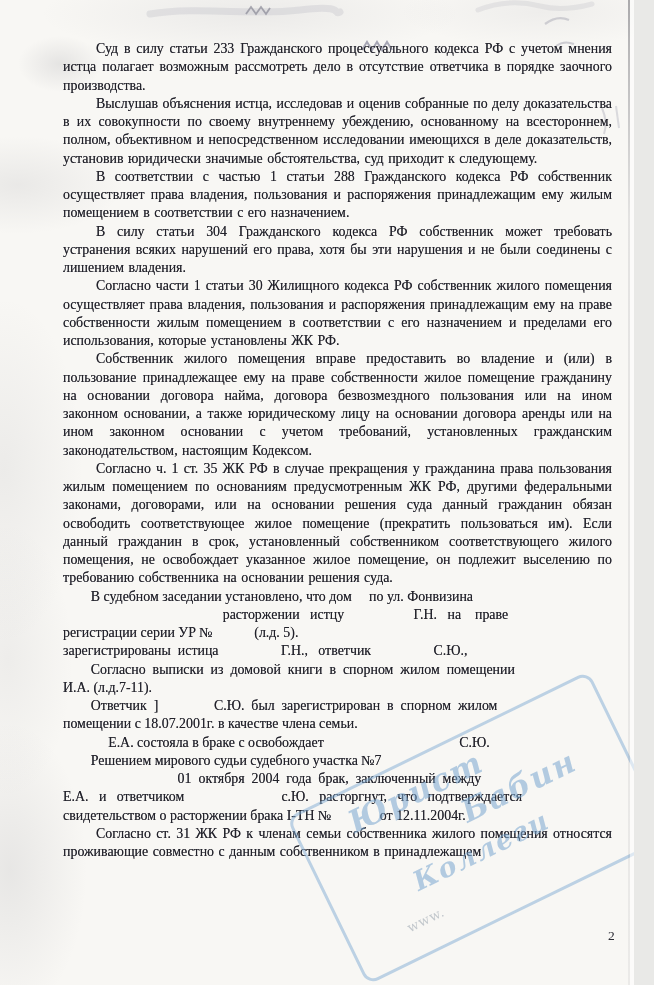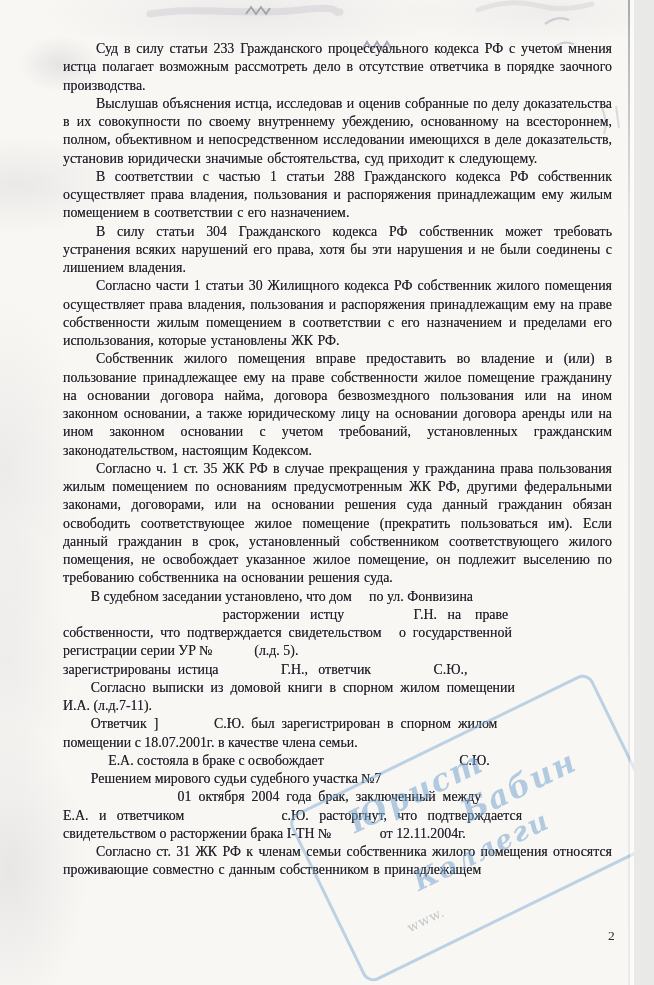--- a/index.html
+++ b/index.html
@@ -76,21 +76,20 @@
       <div class="p-just">Суд в силу статьи 233 Гражданского процессуального кодекса РФ с учетом мнения истца полагает возможным рассмотреть дело в отсутствие ответчика в порядке заочного производства.</div>
       <div class="p-just">Выслушав объяснения истца, исследовав и оценив собранные по делу доказательства в их совокупности по своему внутреннему убеждению, основанному на всестороннем, полном, объективном и непосредственном исследовании имеющихся в деле доказательств, установив юридически значимые обстоятельства, суд приходит к следующему.</div>
       <div class="p-just">В соответствии с частью 1 статьи 288 Гражданского кодекса РФ собственник осуществляет права владения, пользования и распоряжения принадлежащим ему жилым помещением в соответствии с его назначением.</div>
       <div class="p-just">В силу статьи 304 Гражданского кодекса РФ собственник может требовать устранения всяких нарушений его права, хотя бы эти нарушения и не были соединены с лишением владения.</div>
       <div class="p-just">Согласно части 1 статьи 30 Жилищного кодекса РФ собственник жилого помещения осуществляет права владения, пользования и распоряжения принадлежащим ему на праве собственности жилым помещением в соответствии с его назначением и пределами его использования, которые установлены ЖК РФ.</div>
       <div class="p-just">Собственник жилого помещения вправе предоставить во владение и (или) в пользование принадлежащее ему на праве собственности жилое помещение гражданину на основании договора найма, договора безвозмездного пользования или на ином законном основании, а также юридическому лицу на основании договора аренды или на ином законном основании с учетом требований, установленных гражданским законодательством, настоящим Кодексом.</div>
       <div class="p-just">Согласно ч. 1 ст. 35 ЖК РФ в случае прекращения у гражданина права пользования жилым помещением по основаниям предусмотренным ЖК РФ, другими федеральными законами, договорами, или на основании решения суда данный гражданин обязан освободить соответствующее жилое помещение (прекратить пользоваться им). Если данный гражданин в срок, установленный собственником соответствующего жилого помещения, не освобождает указанное жилое помещение, он подлежит выселению по требованию собственника на основании решения суда.</div>
       <div class="p-lines">
         <div>        В судебном заседании установлено, что дом     по ул. Фонвизина</div>
         <div>                                              расторжении   истцу                    Г.Н.   на    праве</div>
-        <div>собственности,  что  подтверждается  свидетельством     о  государственной</div>
         <div>регистрации серии УР №            (л.д. 5).</div>
       </div>
       <div class="p-lines">
         <div>зарегистрированы  истица                  Г.Н.,   ответчик                  С.Ю.,</div>
         <div>        Согласно  выписки  из  домовой  книги  в  спорном  жилом  помещении</div>
         <div>И.А. (л.д.7-11).</div>
       </div>
       <div class="p-lines">
         <div>        Ответчик  ]                С.Ю.  был  зарегистрирован  в  спорном  жилом</div>
         <div>помещении с 18.07.2001г. в качестве члена семьи.</div>

